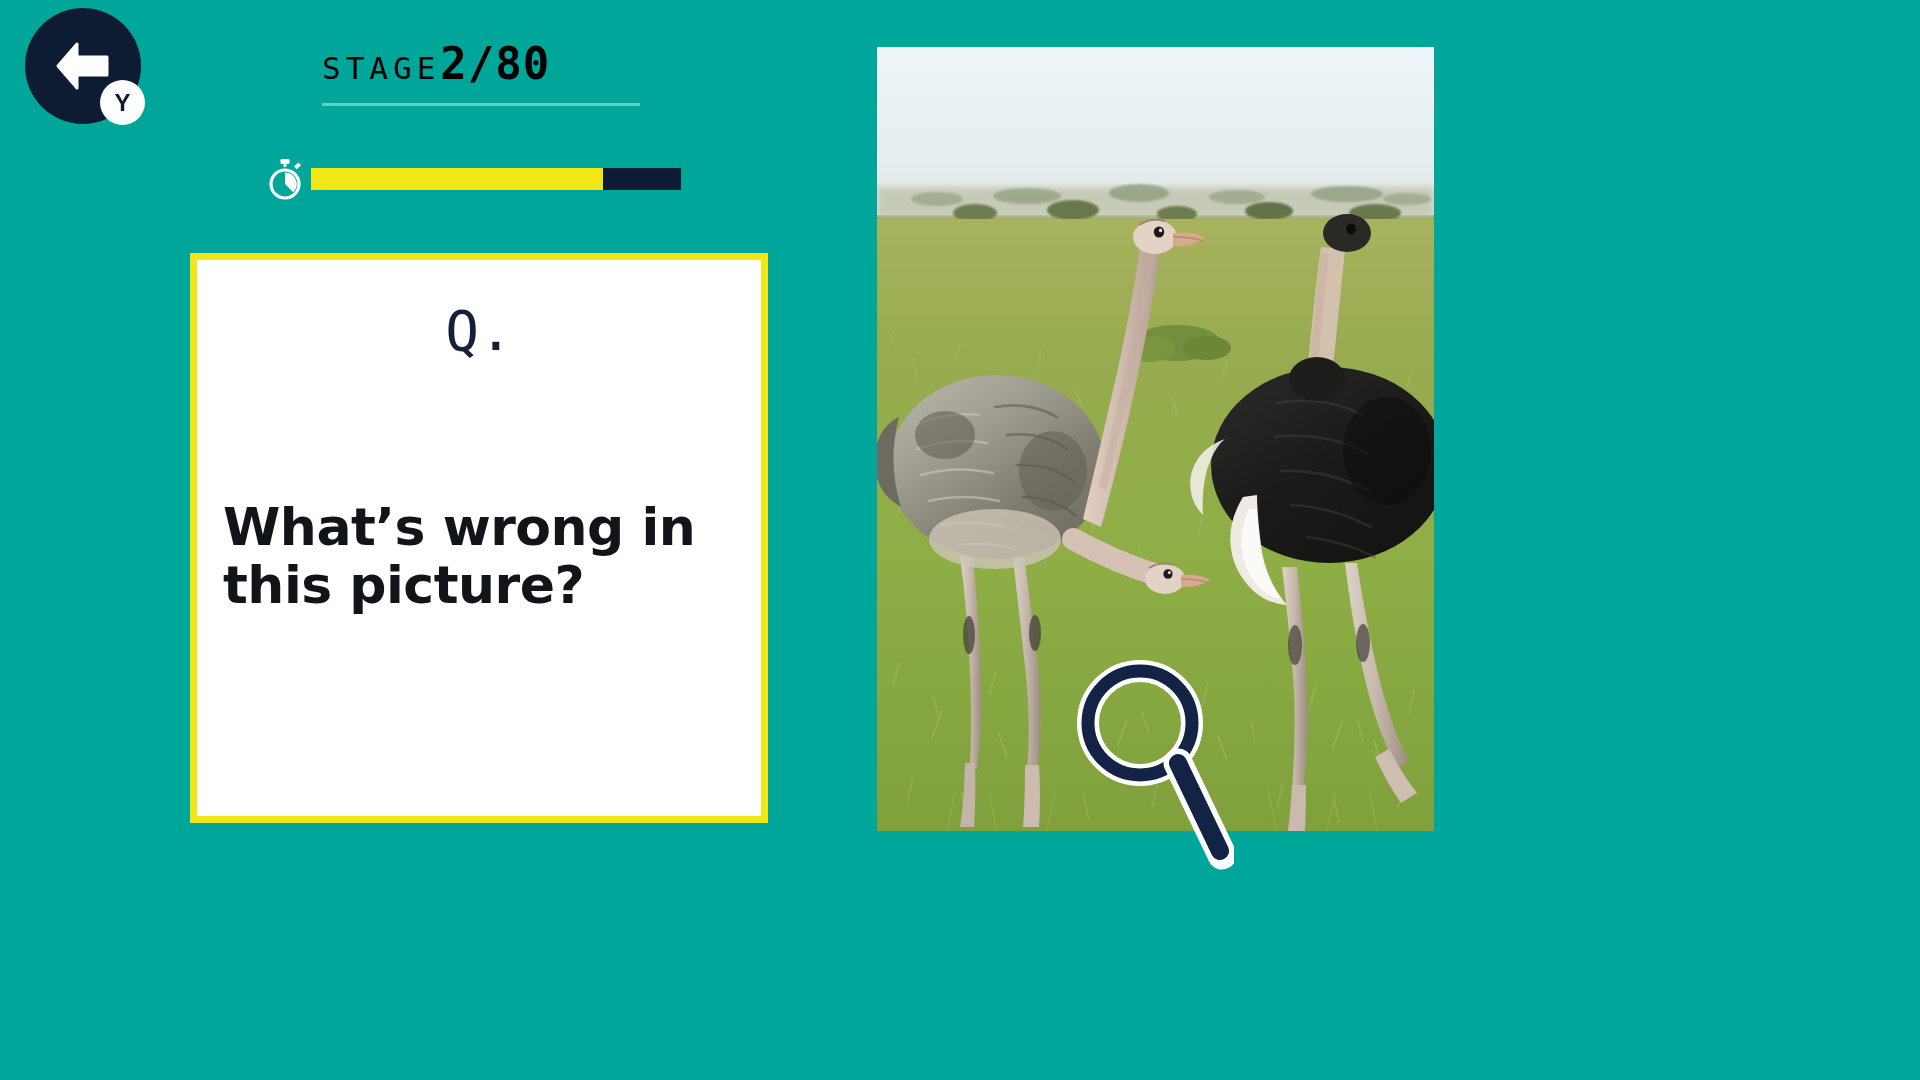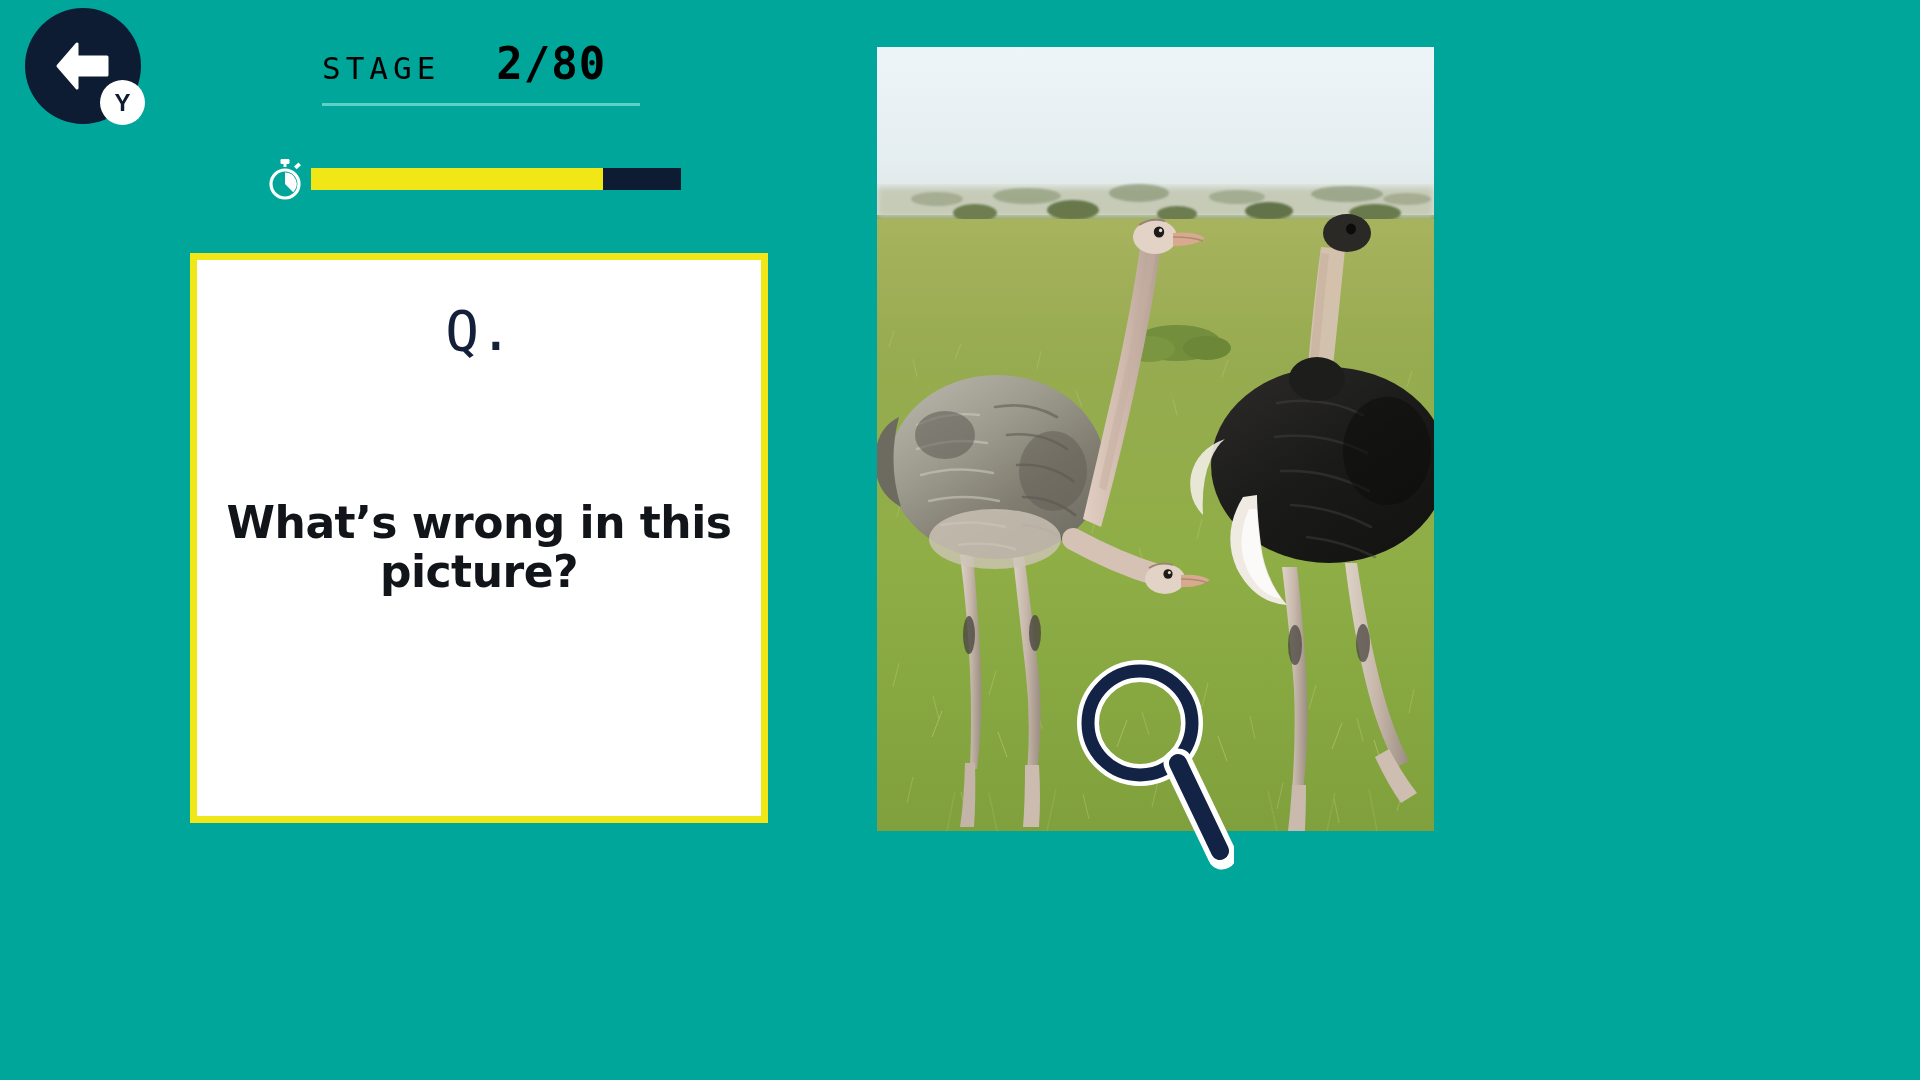--- a/index.html
+++ b/index.html
@@ -25,21 +25,21 @@
   }
 
   
   #stage-header{position:absolute;left:322px;top:38px;width:318px;}
   #stage-row{display:flex;align-items:baseline;color:#000000;}
   #stage-label{
     font-size:31px;letter-spacing:5px;font-weight:400;
     font-family:"DejaVu Sans Mono", monospace;
   }
   #stage-value{
-    margin-left:56px;font-size:44px;font-weight:700;letter-spacing:1px;
+    font-size:44px;font-weight:700;letter-spacing:1px;
     font-family:"DejaVu Sans Mono", monospace;
   }
   #stage-rule{margin-top:14px;height:3px;background:#5fd0c6;width:100%;}
 
   
   #timer-row{position:absolute;left:265px;top:158px;display:flex;align-items:center;}
   #timer-icon{width:40px;height:42px;margin-right:6px;}
   #timer-track{
     position:relative;width:370px;height:22px;background:#0d1b33;
     overflow:hidden;
@@ -50,22 +50,22 @@
   #question-card{
     position:absolute;left:190px;top:253px;width:578px;height:570px;
     background:#ffffff;border:7px solid #f2e716;box-sizing:border-box;
   }
   #q-mark{
     position:absolute;top:38px;left:0;right:0;text-align:center;
     font-size:56px;color:#14203a;font-weight:300;
     font-family:"DejaVu Sans Mono", monospace;
   }
   #question-text{
-    position:absolute;left:0;right:0;top:238px;text-align:center;
-    font-size:44px;line-height:1.12;font-weight:700;color:#111418;
+    position:absolute;left:0;right:0;top:238px;
+    font-size:52px;line-height:1.12;font-weight:700;color:#111418;
     font-family:"DejaVu Sans", sans-serif;letter-spacing:-0.5px;
     padding:0 26px;box-sizing:border-box;
   }
 
   
   #photo-panel{
     position:absolute;left:877px;top:47px;width:557px;height:784px;
     overflow:hidden;background:#8ba35c;
   }
   #photo-svg{display:block;width:100%;height:100%;}

